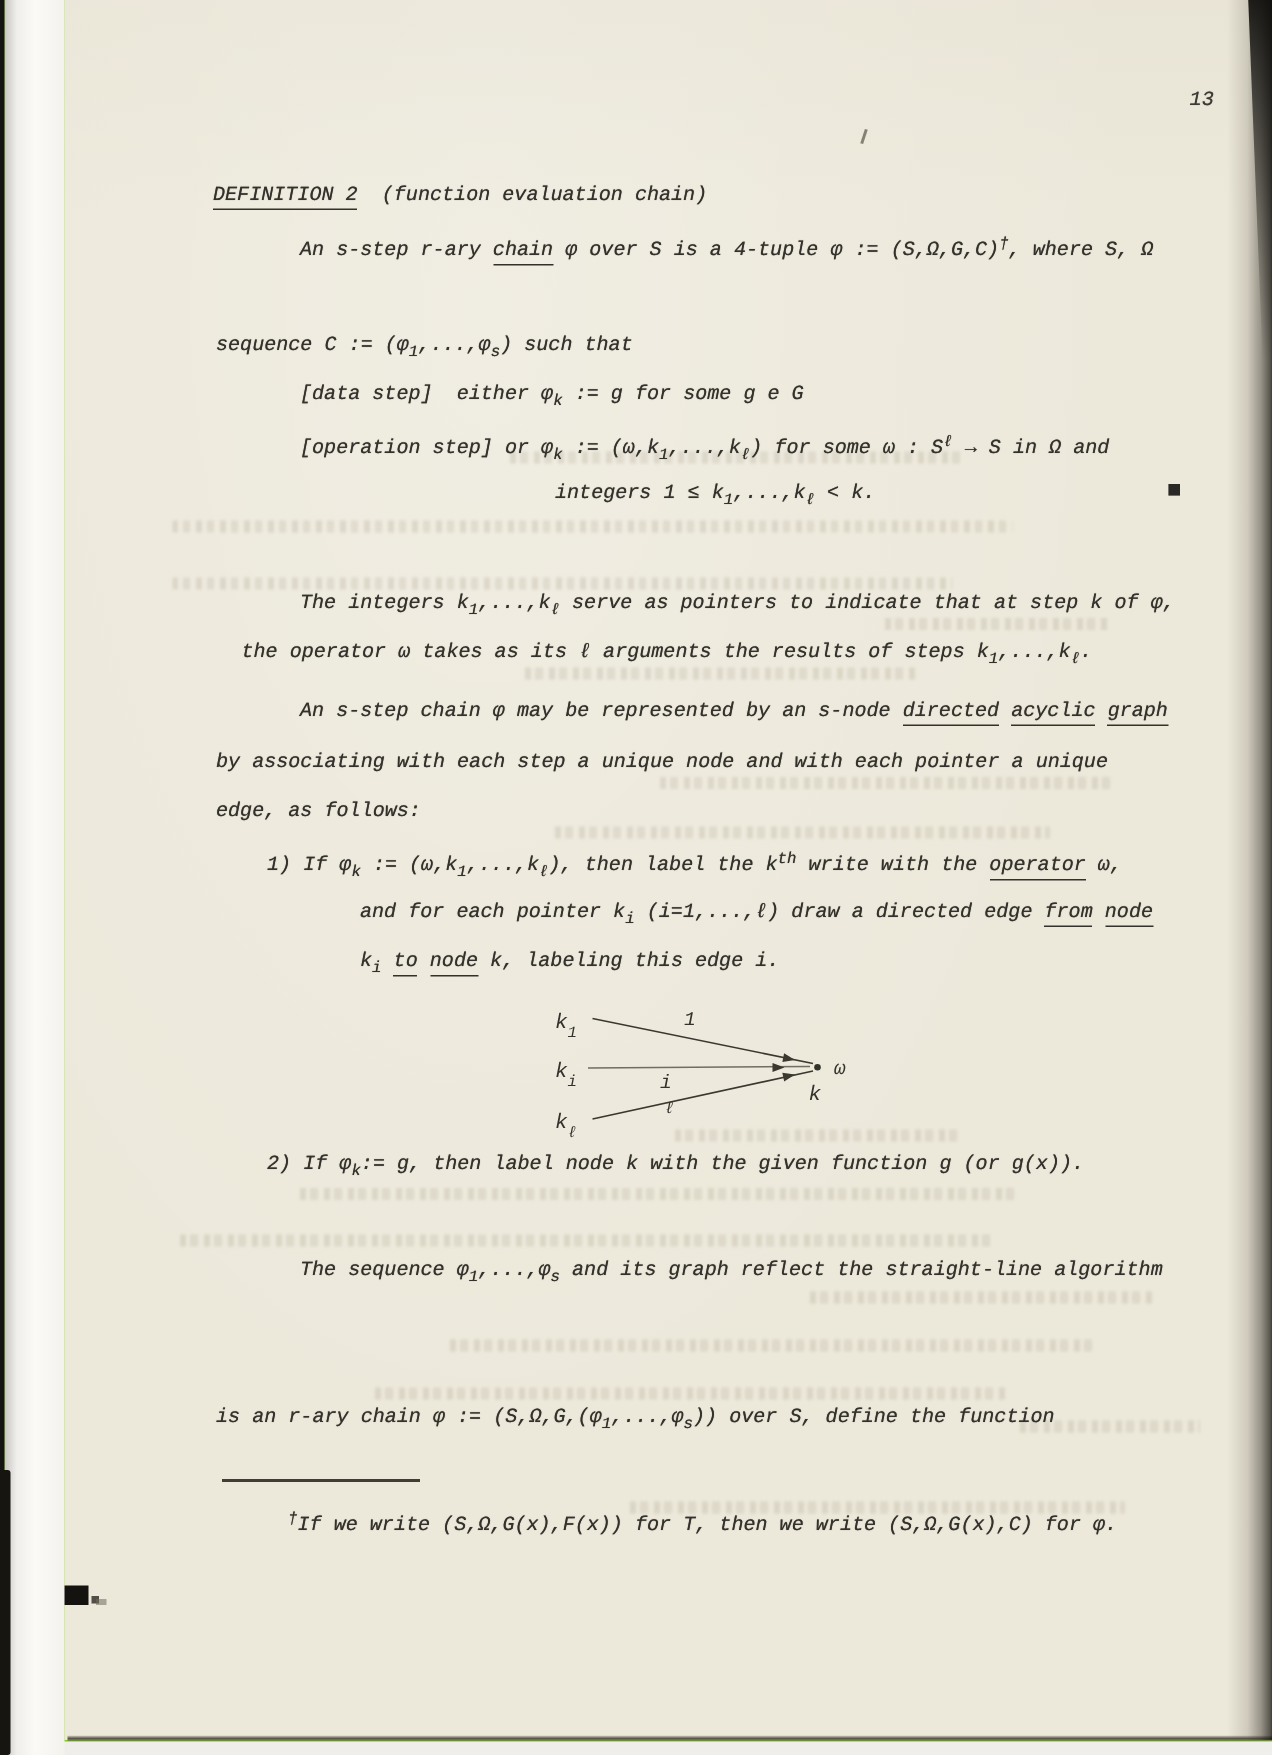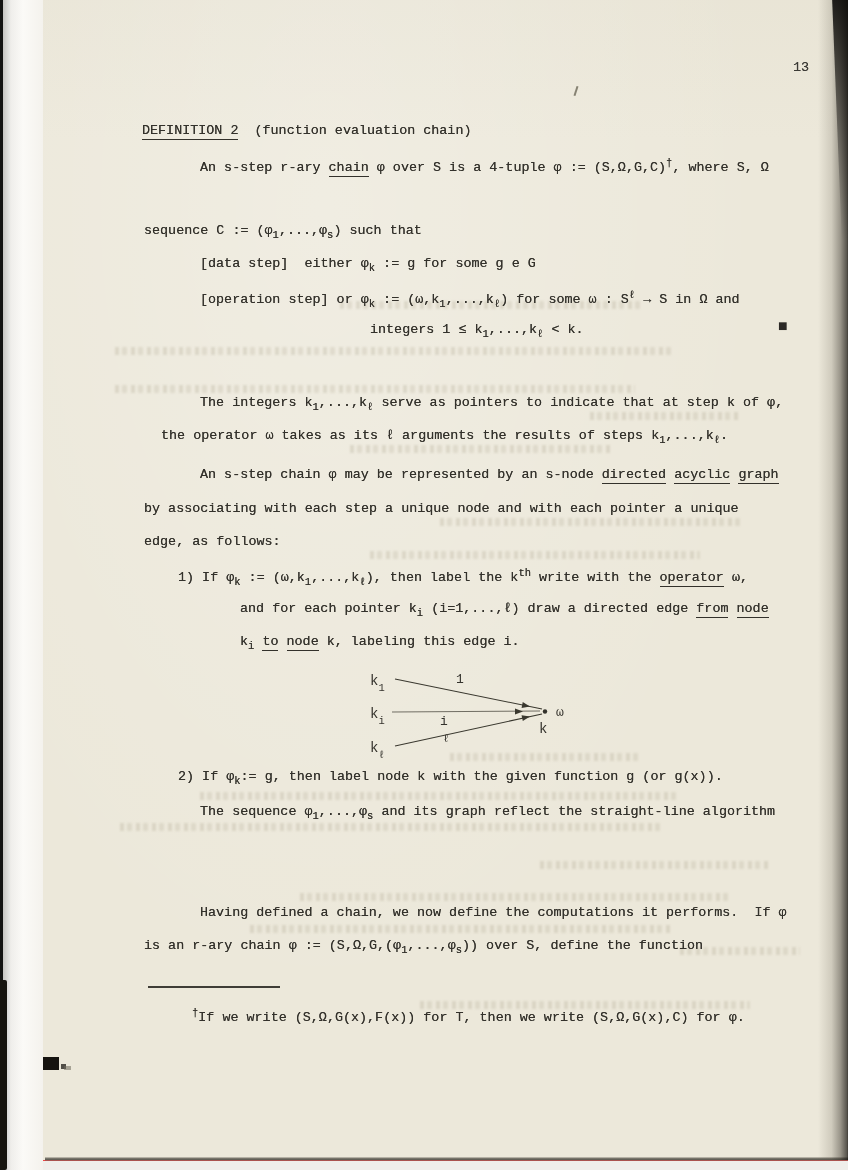--- a/index.html
+++ b/index.html
@@ -1,18 +1,18 @@
 <!DOCTYPE html>
 <html><head>
 <meta charset="utf-8">
 <style>
   html,body{margin:0;padding:0;background:#e9e8e4;}
   .scan{position:relative;width:848px;height:1170px;overflow:hidden;
         font-family:"Liberation Mono","DejaVu Sans Mono",monospace;
-        background:#ef4444;}
+        background:#84cc16;font-style:italic;}
   
   .edge-left{position:absolute;left:0;top:0;width:3px;height:1170px;background:#141412;}
   .edge-left-low{position:absolute;left:0;top:980px;width:7px;height:190px;background:#17150f;border-radius:0 2px 2px 0;}
   .strip{position:absolute;left:3px;top:0;width:40px;height:1170px;
          background:linear-gradient(to right,#c6c5c1 0,#efeeeb 20%,#fbfaf7 50%,#f4f2ed 100%);}
   
   .paper{position:absolute;left:43px;top:0;width:805px;height:1160px;background:#ece8da;
          background-image:radial-gradient(ellipse at 35% 18%,rgba(255,255,255,.22),rgba(255,255,255,0) 60%),
                           linear-gradient(to bottom,rgba(224,219,202,.25),rgba(236,232,218,0) 12%);}
   .bottom-line{position:absolute;left:45px;top:1157px;width:803px;height:4px;
@@ -106,22 +106,21 @@
     <text class="dn" x="30" y="58"><tspan>k</tspan><tspan class="ds" dy="6">i</tspan></text>
     <text class="dn" x="30" y="92"><tspan>k</tspan><tspan class="ds" dy="6">ℓ</tspan></text>
     <text class="de" x="116" y="23">1</text>
     <text class="de" x="100" y="65">i</text>
     <text class="dl" x="103" y="82">ℓ</text>
     <text class="de" x="216" y="56">ω</text>
     <text class="dn" x="199" y="73">k</text>
   </svg>
 
   <div class="tl" style="left:178px;top:770px"><span>2) If φ</span><span class="sb">k</span><span>:= g, then label node k with the given function g (or g(x)).</span></div>
-  <div class="tl" style="left:200px;top:805px"><span>The sequence φ</span><span class="sb">1</span><span>,...,φ</span><span class="sb">s</span><span> and its graph reflect the straight-line algorithm</span></div>
-  <div class="tl" style="left:200px;top:906px"><span>Having defined a chain, we now define the computations it performs.  If φ</span></div>
+  <div class="tl" style="left:200px;top:841px"><span>The sequence φ</span><span class="sb">1</span><span>,...,φ</span><span class="sb">s</span><span> and its graph reflect the straight-line algorithm</span></div>
   <div class="tl" style="left:144px;top:939px"><span>is an r-ary chain φ := (S,Ω,G,(φ</span><span class="sb">1</span><span>,...,φ</span><span class="sb">s</span><span>)) over S, define the function</span></div>
 
   <div class="fnrule"></div>
   <div class="tl" style="left:192px;top:1008px"><span class="sp">†</span><span>If we write (S,Ω,G(x),F(x)) for T, then we write (S,Ω,G(x),C) for φ.</span></div>
 
   <div class="smudge"></div>
   <div class="smudge-b"></div>
   <div class="bottom-line"></div>
   <div class="below"></div>
   <div class="edge-right"></div>

